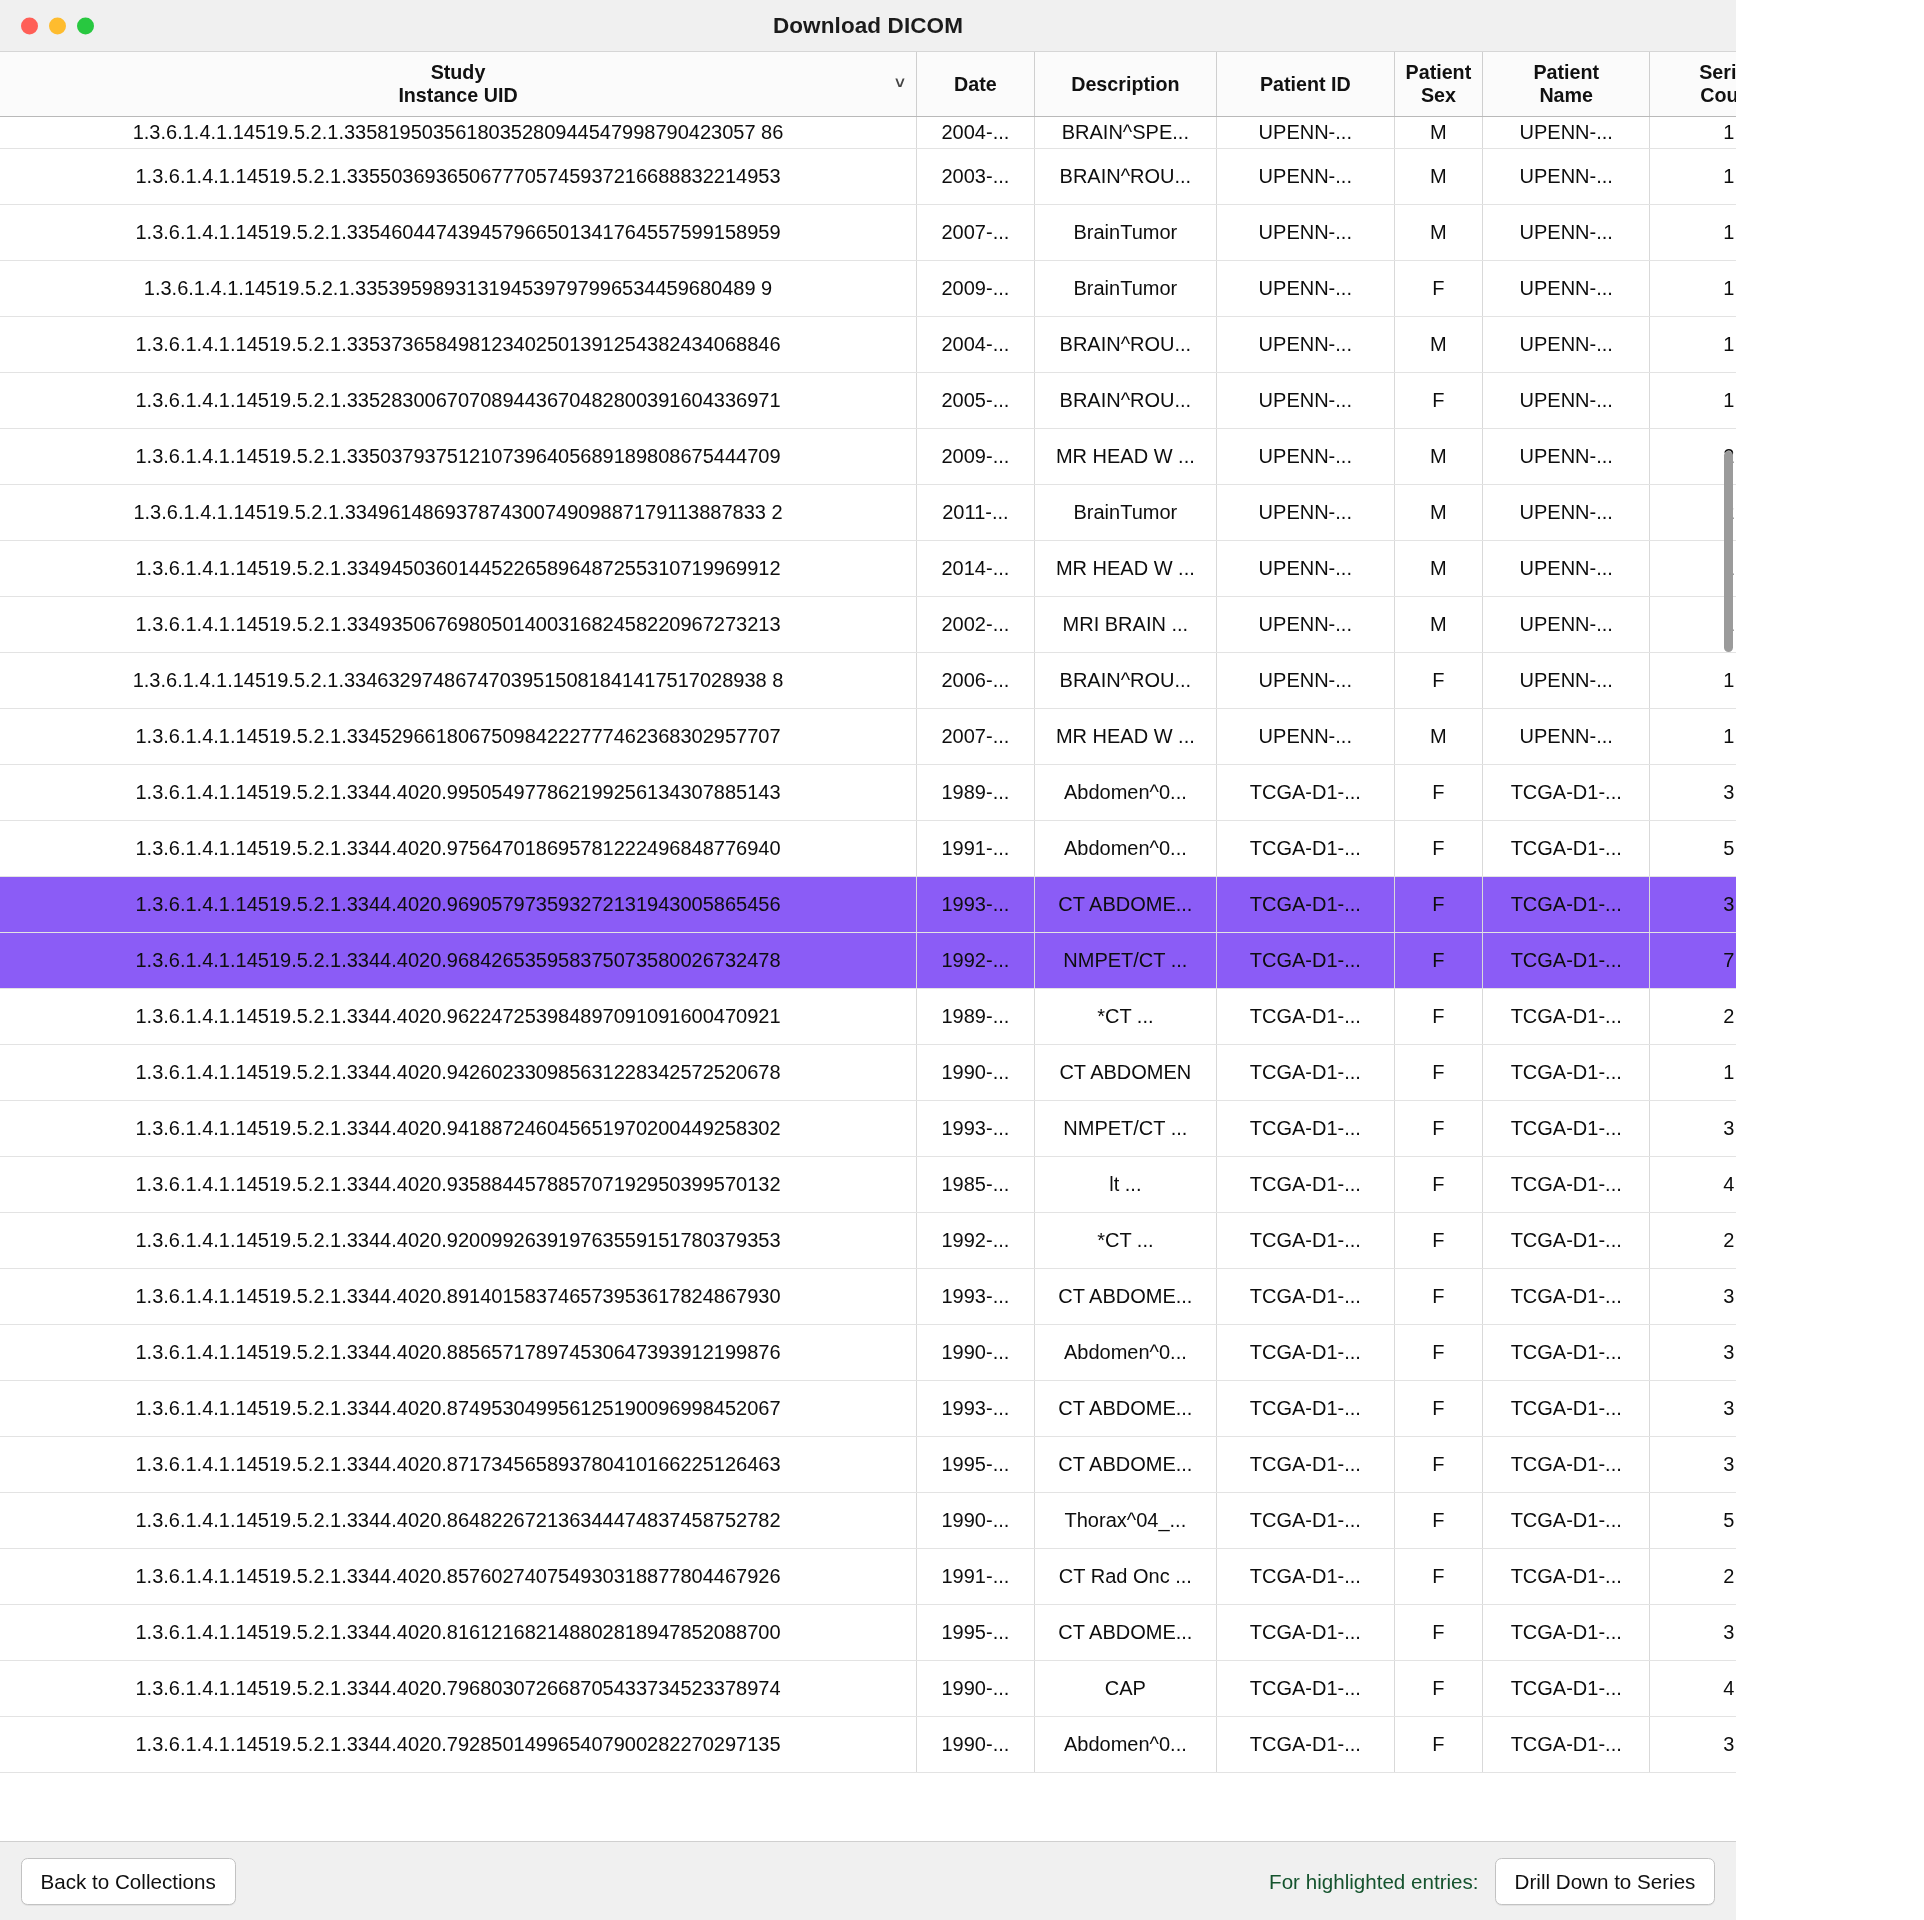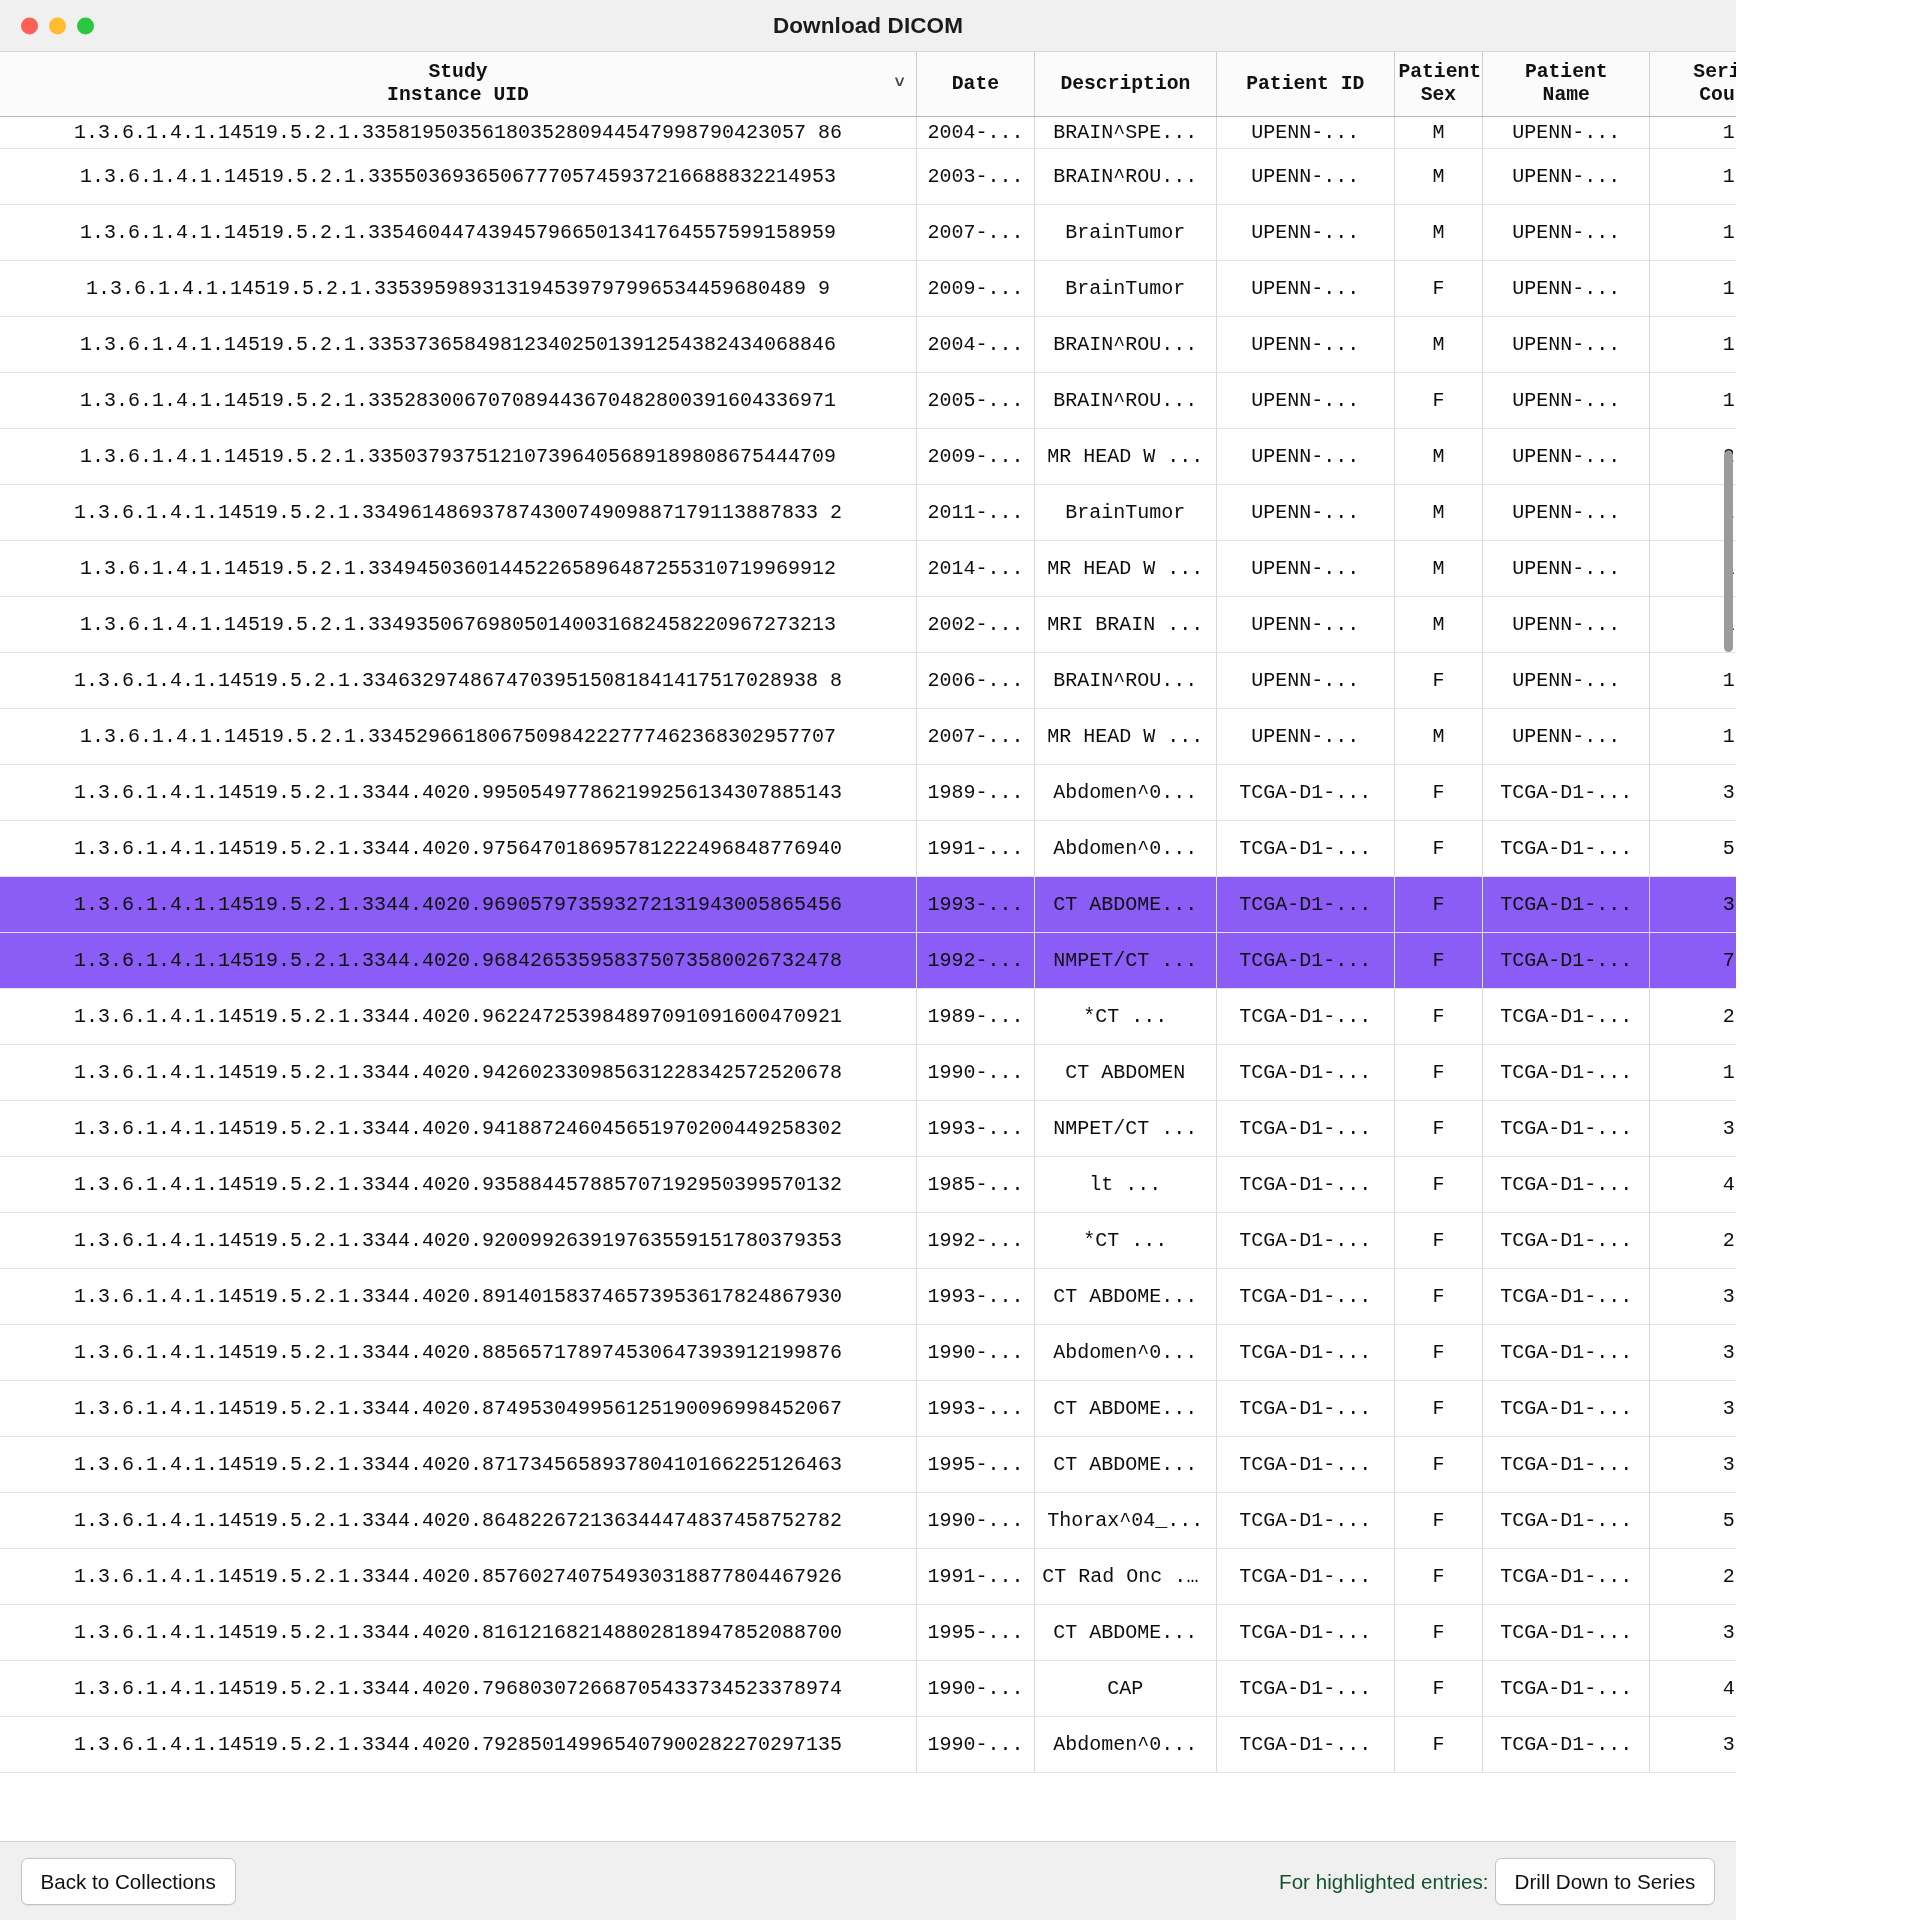--- a/index.html
+++ b/index.html
@@ -63,21 +63,20 @@
     overflow: hidden;
     background: #ffffff;
     border-bottom: 0.9px solid #d0d0d0;
   }
   table.grid {
     border-collapse: collapse;
     table-layout: fixed;
     width: 1913px;
     font-size: 20px;
     color: #0d0d0d;
-    font-family: Liberation Mono, monospace;
   }
   .header-row th {
     background: #fbfbfb;
     border-right: 0.9px solid #cfcfcf;
     border-bottom: 0.9px solid #b9b9b9;
     font-size: 19.7px;
     font-weight: bold;
     color: #111;
     padding: 9.4px 3.7px;
     height: 62px;
@@ -145,21 +144,21 @@
   }
   
   .footer {
     height: 79px;
     min-height: 79px;
     background: #f0f0f0;
     display: flex;
     align-items: center;
     padding: 0 20.6px;
     box-sizing: border-box;
-    gap: 6px;
+    gap: 16px;
   }
   .spacer { flex: 1 1 auto; }
   .btn {
     font-family: "Liberation Sans", sans-serif;
     font-size: 20.6px;
     color: #101010;
     background: #ffffff;
     border: 0.9px solid #c2c2c2;
     border-radius: 6.6px;
     padding: 10.3px 19px;

